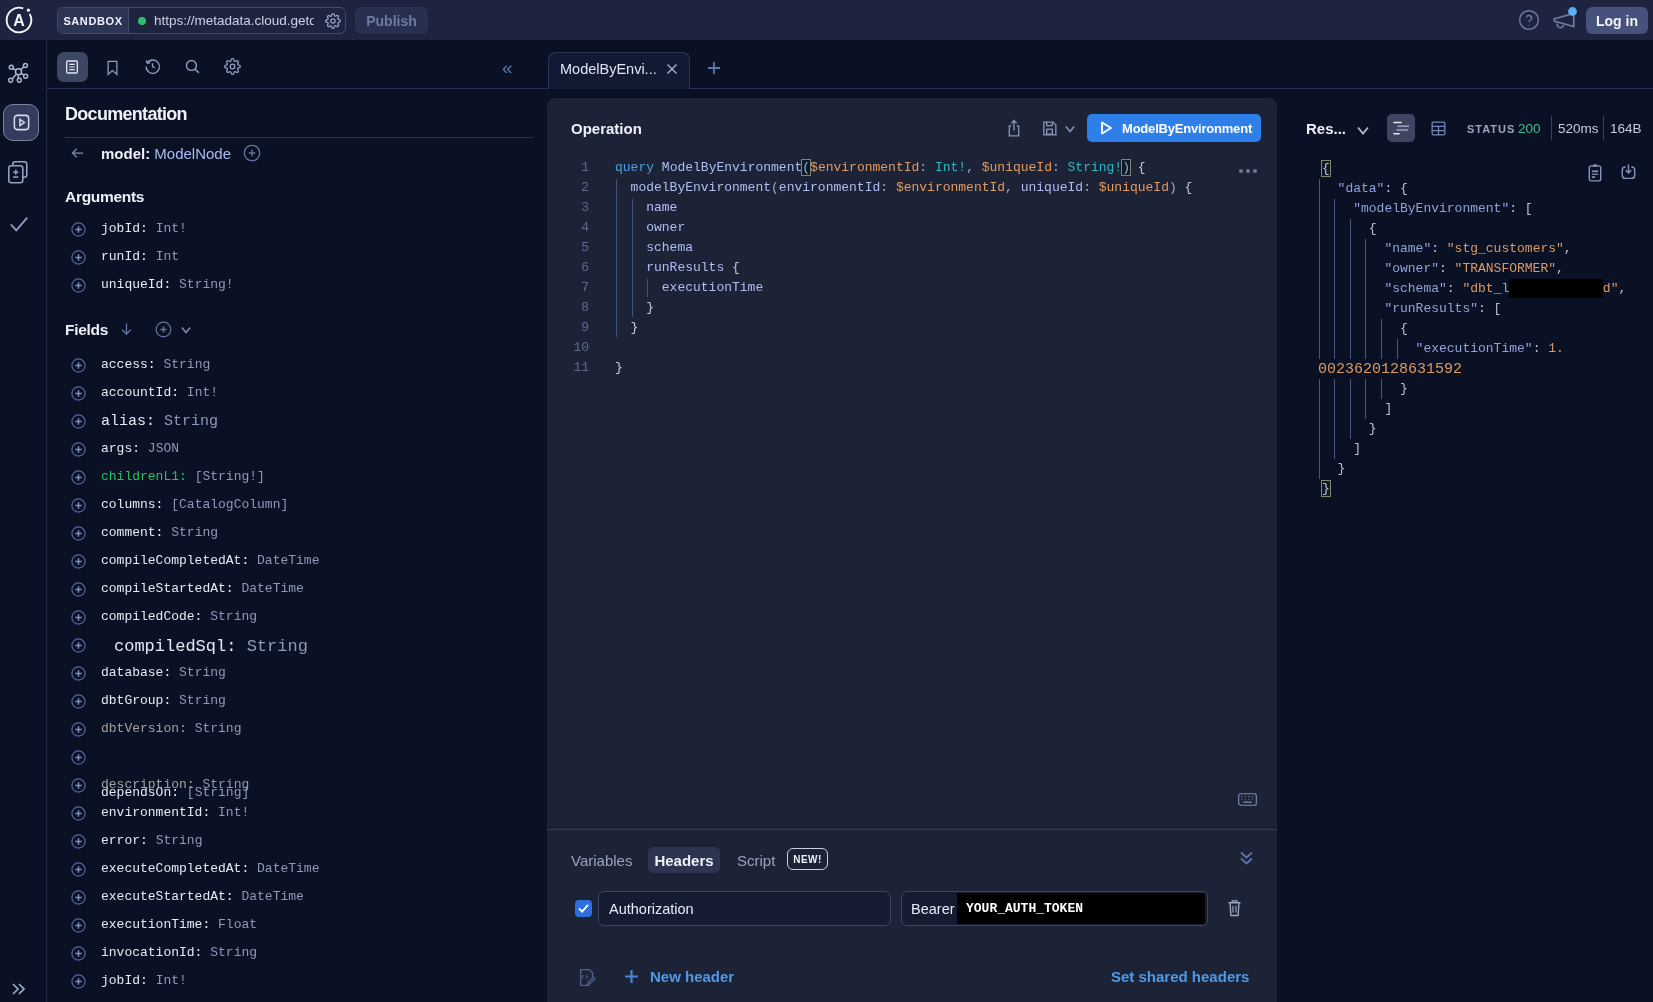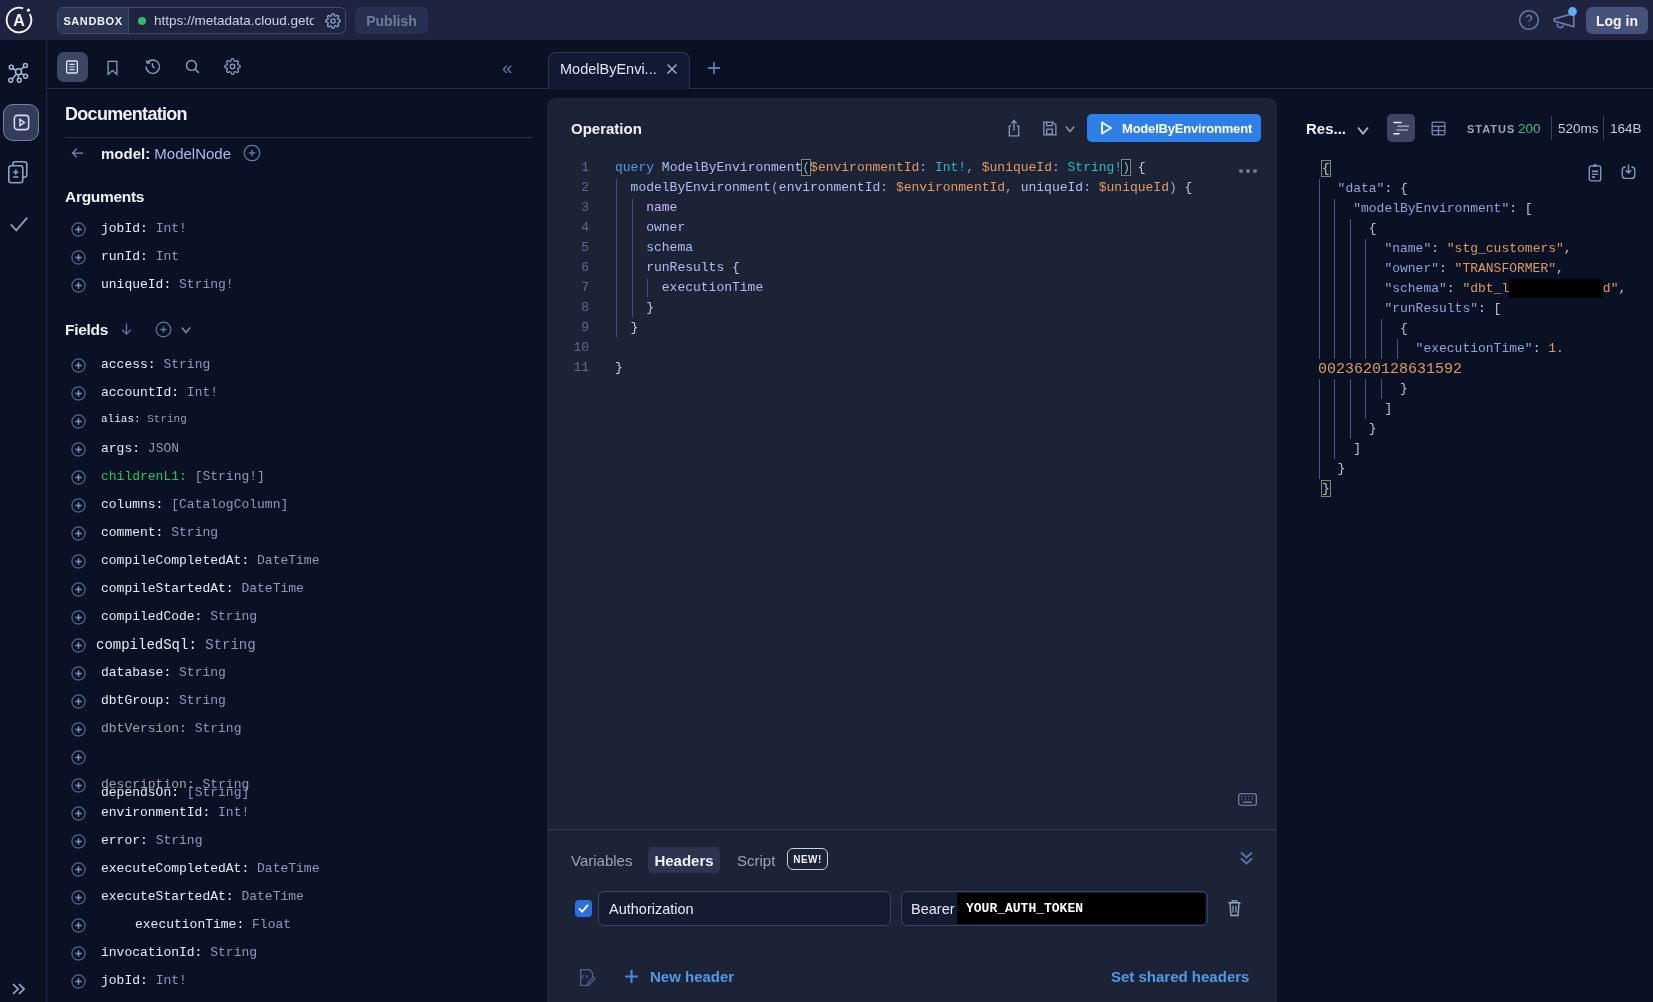--- a/index.html
+++ b/index.html
@@ -154,21 +154,21 @@
     <div class="abs mono" style="left:101px;top:357px;font-size:13px;"><span style="color:#e5eaf4;">access:</span> <span style="color:#8e99b8;">String</span></div>
     <svg class="abs" style="left:70.5px;top:385.5px;" width="15" height="15" viewBox="0 0 20 20" fill="none" stroke="#55689a" stroke-width="1.6">
       <circle cx="10" cy="10" r="8.8"></circle>
       <path d="M10 5.8v8.4 M5.8 10h8.4" stroke="#7e92bc" stroke-width="1.9"></path>
     </svg>
     <div class="abs mono" style="left:101px;top:385px;font-size:13px;"><span style="color:#e5eaf4;">accountId:</span> <span style="color:#8e99b8;">Int!</span></div>
     <svg class="abs" style="left:70.5px;top:413.5px;" width="15" height="15" viewBox="0 0 20 20" fill="none" stroke="#55689a" stroke-width="1.6">
       <circle cx="10" cy="10" r="8.8"></circle>
       <path d="M10 5.8v8.4 M5.8 10h8.4" stroke="#7e92bc" stroke-width="1.9"></path>
     </svg>
-    <div class="abs mono" style="left:101px;top:413px;font-size:11px;"><span style="color:#e5eaf4;">alias:</span> <span style="color:#8e99b8;">String</span></div>
+    <div class="abs mono" style="left:101px;top:413px;font-size:15px;"><span style="color:#e5eaf4;">alias:</span> <span style="color:#8e99b8;">String</span></div>
     <svg class="abs" style="left:70.5px;top:441.5px;" width="15" height="15" viewBox="0 0 20 20" fill="none" stroke="#55689a" stroke-width="1.6">
       <circle cx="10" cy="10" r="8.8"></circle>
       <path d="M10 5.8v8.4 M5.8 10h8.4" stroke="#7e92bc" stroke-width="1.9"></path>
     </svg>
     <div class="abs mono" style="left:101px;top:441px;font-size:13px;"><span style="color:#e5eaf4;">args:</span> <span style="color:#8e99b8;">JSON</span></div>
     <svg class="abs" style="left:70.5px;top:469.5px;" width="15" height="15" viewBox="0 0 20 20" fill="none" stroke="#55689a" stroke-width="1.6">
       <circle cx="10" cy="10" r="8.8"></circle>
       <path d="M10 5.8v8.4 M5.8 10h8.4" stroke="#7e92bc" stroke-width="1.9"></path>
     </svg>
     <div class="abs mono" style="left:101px;top:469px;font-size:13px;"><span style="color:#22c55e;">childrenL1:</span> <span style="color:#8e99b8;">[String!]</span></div>
@@ -194,21 +194,21 @@
     <div class="abs mono" style="left:101px;top:581px;font-size:13px;"><span style="color:#e5eaf4;">compileStartedAt:</span> <span style="color:#8e99b8;">DateTime</span></div>
     <svg class="abs" style="left:70.5px;top:609.5px;" width="15" height="15" viewBox="0 0 20 20" fill="none" stroke="#55689a" stroke-width="1.6">
       <circle cx="10" cy="10" r="8.8"></circle>
       <path d="M10 5.8v8.4 M5.8 10h8.4" stroke="#7e92bc" stroke-width="1.9"></path>
     </svg>
     <div class="abs mono" style="left:101px;top:609px;font-size:13px;"><span style="color:#e5eaf4;">compiledCode:</span> <span style="color:#8e99b8;">String</span></div>
     <svg class="abs" style="left:70.5px;top:637.5px;" width="15" height="15" viewBox="0 0 20 20" fill="none" stroke="#55689a" stroke-width="1.6">
       <circle cx="10" cy="10" r="8.8"></circle>
       <path d="M10 5.8v8.4 M5.8 10h8.4" stroke="#7e92bc" stroke-width="1.9"></path>
     </svg>
-    <div class="abs mono" style="left:96px;top:637px;font-size:14px;"><span style="color:#e5eaf4;">compiledSql:</span> <span style="color:#8e99b8;">String</span></div>
+    <div class="abs mono" style="left:114px;top:637px;font-size:17px;"><span style="color:#e5eaf4;">compiledSql:</span> <span style="color:#8e99b8;">String</span></div>
     <svg class="abs" style="left:70.5px;top:665.5px;" width="15" height="15" viewBox="0 0 20 20" fill="none" stroke="#55689a" stroke-width="1.6">
       <circle cx="10" cy="10" r="8.8"></circle>
       <path d="M10 5.8v8.4 M5.8 10h8.4" stroke="#7e92bc" stroke-width="1.9"></path>
     </svg>
     <div class="abs mono" style="left:101px;top:665px;font-size:13px;"><span style="color:#e5eaf4;">database:</span> <span style="color:#8e99b8;">String</span></div>
     <svg class="abs" style="left:70.5px;top:693.5px;" width="15" height="15" viewBox="0 0 20 20" fill="none" stroke="#55689a" stroke-width="1.6">
       <circle cx="10" cy="10" r="8.8"></circle>
       <path d="M10 5.8v8.4 M5.8 10h8.4" stroke="#7e92bc" stroke-width="1.9"></path>
     </svg>
     <div class="abs mono" style="left:101px;top:693px;font-size:13px;"><span style="color:#e5eaf4;">dbtGroup:</span> <span style="color:#8e99b8;">String</span></div>
@@ -244,21 +244,21 @@
     <div class="abs mono" style="left:101px;top:861px;font-size:13px;"><span style="color:#e5eaf4;">executeCompletedAt:</span> <span style="color:#8e99b8;">DateTime</span></div>
     <svg class="abs" style="left:70.5px;top:889.5px;" width="15" height="15" viewBox="0 0 20 20" fill="none" stroke="#55689a" stroke-width="1.6">
       <circle cx="10" cy="10" r="8.8"></circle>
       <path d="M10 5.8v8.4 M5.8 10h8.4" stroke="#7e92bc" stroke-width="1.9"></path>
     </svg>
     <div class="abs mono" style="left:101px;top:889px;font-size:13px;"><span style="color:#e5eaf4;">executeStartedAt:</span> <span style="color:#8e99b8;">DateTime</span></div>
     <svg class="abs" style="left:70.5px;top:917.5px;" width="15" height="15" viewBox="0 0 20 20" fill="none" stroke="#55689a" stroke-width="1.6">
       <circle cx="10" cy="10" r="8.8"></circle>
       <path d="M10 5.8v8.4 M5.8 10h8.4" stroke="#7e92bc" stroke-width="1.9"></path>
     </svg>
-    <div class="abs mono" style="left:101px;top:917px;font-size:13px;margin-left:34px;"><span style="color:#e5eaf4;">executionTime:</span> <span style="color:#8e99b8;">Float</span></div>
+    <div class="abs mono" style="left:101px;top:917px;font-size:13px;"><span style="color:#e5eaf4;">executionTime:</span> <span style="color:#8e99b8;">Float</span></div>
     <svg class="abs" style="left:70.5px;top:945.5px;" width="15" height="15" viewBox="0 0 20 20" fill="none" stroke="#55689a" stroke-width="1.6">
       <circle cx="10" cy="10" r="8.8"></circle>
       <path d="M10 5.8v8.4 M5.8 10h8.4" stroke="#7e92bc" stroke-width="1.9"></path>
     </svg>
     <div class="abs mono" style="left:101px;top:945px;font-size:13px;"><span style="color:#e5eaf4;">invocationId:</span> <span style="color:#8e99b8;">String</span></div>
     <svg class="abs" style="left:70.5px;top:973.5px;" width="15" height="15" viewBox="0 0 20 20" fill="none" stroke="#55689a" stroke-width="1.6">
       <circle cx="10" cy="10" r="8.8"></circle>
       <path d="M10 5.8v8.4 M5.8 10h8.4" stroke="#7e92bc" stroke-width="1.9"></path>
     </svg>
     <div class="abs mono" style="left:101px;top:973px;font-size:13px;"><span style="color:#e5eaf4;">jobId:</span> <span style="color:#8e99b8;">Int!</span></div>

